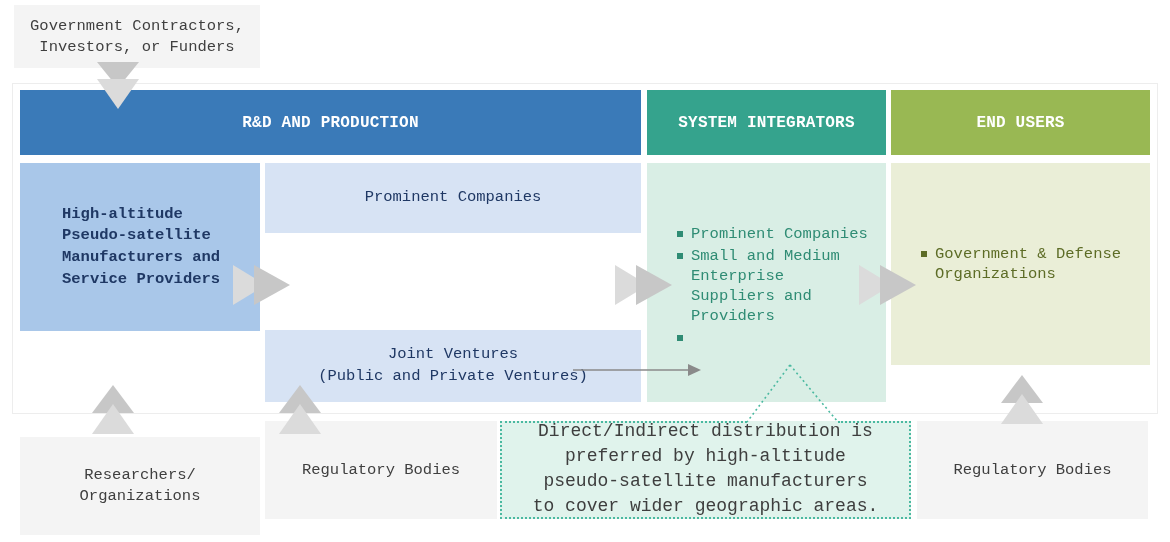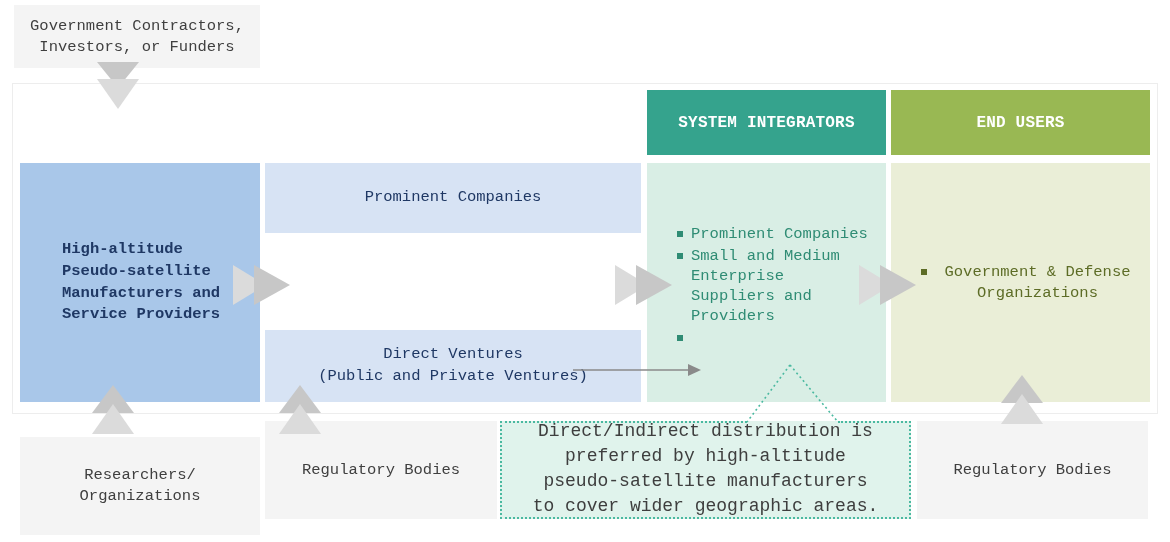--- a/index.html
+++ b/index.html
@@ -21,21 +21,21 @@
   .hdr{
     display:flex;align-items:center;justify-content:center;
     color:#fff;font-weight:700;font-size:16px;letter-spacing:.2px;
     text-align:center;
   }
   .hdr-rnd{left:20px;top:90px;width:621px;height:65px;background:var(--rnd_header_bg,#3A7AB8);}
   .hdr-si{left:647px;top:90px;width:239px;height:65px;background:var(--si_header_bg,#35A38D);}
   .hdr-eu{left:891px;top:90px;width:259px;height:65px;background:var(--eu_header_bg,#99B853);}
 
   .manufacturers{
-    left:20px;top:163px;width:240px;height:239px;
+    left:20px;top:163px;width:240px;height:168px;
     background:var(--manufacturers_bg,#A9C7E9);
     display:flex;align-items:center;
     padding:0 8px 0 42px;
     color:var(--navy_text,#1F3864);
     font-weight:700;font-size:15.5px;line-height:1.4;
   }
   .sub-box{
     background:var(--sub_box_bg,#D7E3F4);
     display:flex;align-items:center;justify-content:center;
     color:var(--navy_text,#1F3864);
@@ -47,25 +47,24 @@
   .sub-box-3{left:265px;top:330px;width:376px;height:72px;}
 
   .body-col{display:flex;align-items:center;}
   .si-body{
     left:647px;top:163px;width:239px;height:239px;
     background:var(--si_body_bg,#D9EEE5);
     color:var(--si_text,#2F8C74);
     padding:0 14px 0 30px;
   }
   .eu-body{
-    left:891px;top:163px;width:259px;height:239px;
+    left:891px;top:163px;width:259px;height:202px;
     background:var(--eu_body_bg,#EAEED7);
     color:var(--eu_text,#5D6C26);
     padding:0 10px 0 30px;
-    text-align:center;
   }
   ul.blist{list-style:none;margin:0;padding:0;font-size:15.5px;line-height:1.3;}
   ul.blist li{display:flex;gap:8px;margin:2px 0;}
   .sq{flex:none;width:6px;height:6px;background:currentColor;margin-top:7px;}
 
   .gray-box{
     background:var(--gray_box_bg,#F4F4F4);
     display:flex;align-items:center;justify-content:center;
     color:var(--gray_text,#3F3F3F);
     font-size:15.5px;line-height:1.35;text-align:center;
@@ -102,36 +101,39 @@
 Investors, or Funders</span>
   </div>
 
   <svg class="abs" style="left:96px;top:62px;z-index:4;" width="44" height="48" viewBox="0 0 44 48">
     <polygon points="1,0 43,0 22,26" fill="var(--arrow_dark,#C7C7C7)"></polygon>
     <polygon points="1,17 43,17 22,47" fill="var(--arrow_light,#DBDBDB)"></polygon>
   </svg>
 
   <div class="abs container-frame"></div>
 
+  <div class="abs hdr hdr-rnd">
+    <span>R&amp;D AND PRODUCTION</span>
+  </div>
   <div class="abs hdr hdr-eu">
     <span>END USERS</span>
   </div>
   <div class="abs hdr hdr-si">
     <span>SYSTEM INTEGRATORS</span>
   </div>
 
   <div class="abs manufacturers">
     <span>High-altitude Pseudo-satellite Manufacturers and Service Providers</span>
   </div>
 
   <div class="abs sub-box sub-box-1">
     <span>Prominent Companies</span>
   </div>
   <div class="abs sub-box sub-box-3">
-    <span>Direct Ventures
+    <span>Joint Ventures
 (Public and Private Ventures)</span>
   </div>
 
   <div class="abs body-col si-body">
     <ul class="blist">
       <li>
         <span class="sq"></span>
         <span>Prominent Companies</span>
       </li>
       <li>

